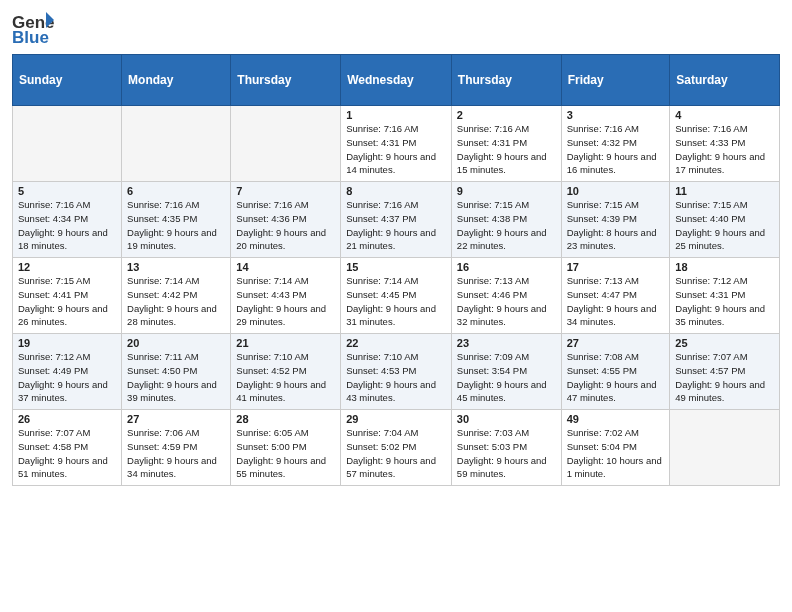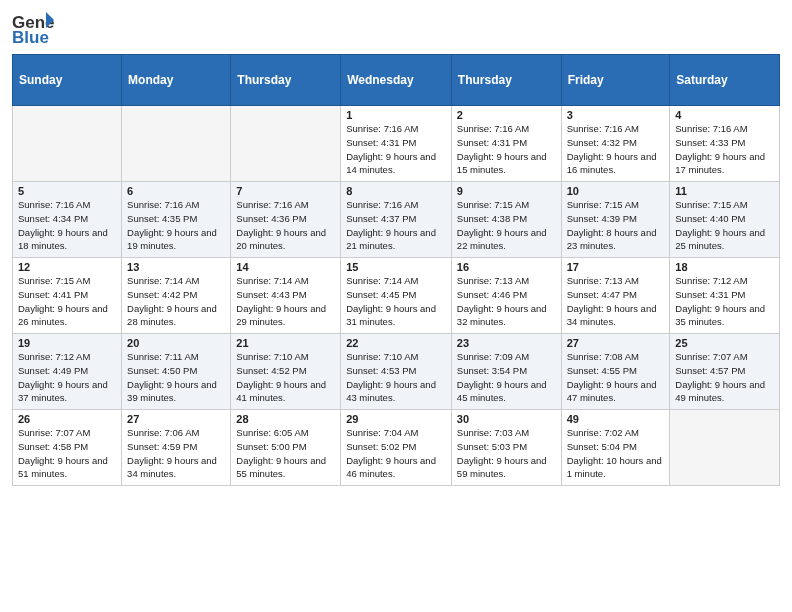--- a/index.html
+++ b/index.html
@@ -239,21 +239,21 @@
           <td>
             <span class="day-num">27</span>
             <div class="day-info"><span>Sunrise: 7:06 AM</span><br><span>Sunset: 4:59 PM</span><br><span>Daylight: 9 hours and 34 minutes.</span></div>
           </td>
           <td>
             <span class="day-num">28</span>
             <div class="day-info"><span>Sunrise: 6:05 AM</span><br><span>Sunset: 5:00 PM</span><br><span>Daylight: 9 hours and 55 minutes.</span></div>
           </td>
           <td>
             <span class="day-num">29</span>
-            <div class="day-info"><span>Sunrise: 7:04 AM</span><br><span>Sunset: 5:02 PM</span><br><span>Daylight: 9 hours and 46 minutes.</span></div>
+            <div class="day-info"><span>Sunrise: 7:04 AM</span><br><span>Sunset: 5:02 PM</span><br><span>Daylight: 9 hours and 57 minutes.</span></div>
           </td>
           <td>
             <span class="day-num">30</span>
             <div class="day-info"><span>Sunrise: 7:03 AM</span><br><span>Sunset: 5:03 PM</span><br><span>Daylight: 9 hours and 59 minutes.</span></div>
           </td>
           <td>
             <span class="day-num">49</span>
             <div class="day-info"><span>Sunrise: 7:02 AM</span><br><span>Sunset: 5:04 PM</span><br><span>Daylight: 10 hours and 1 minute.</span></div>
           </td>
           <td class="empty-cell"></td>

